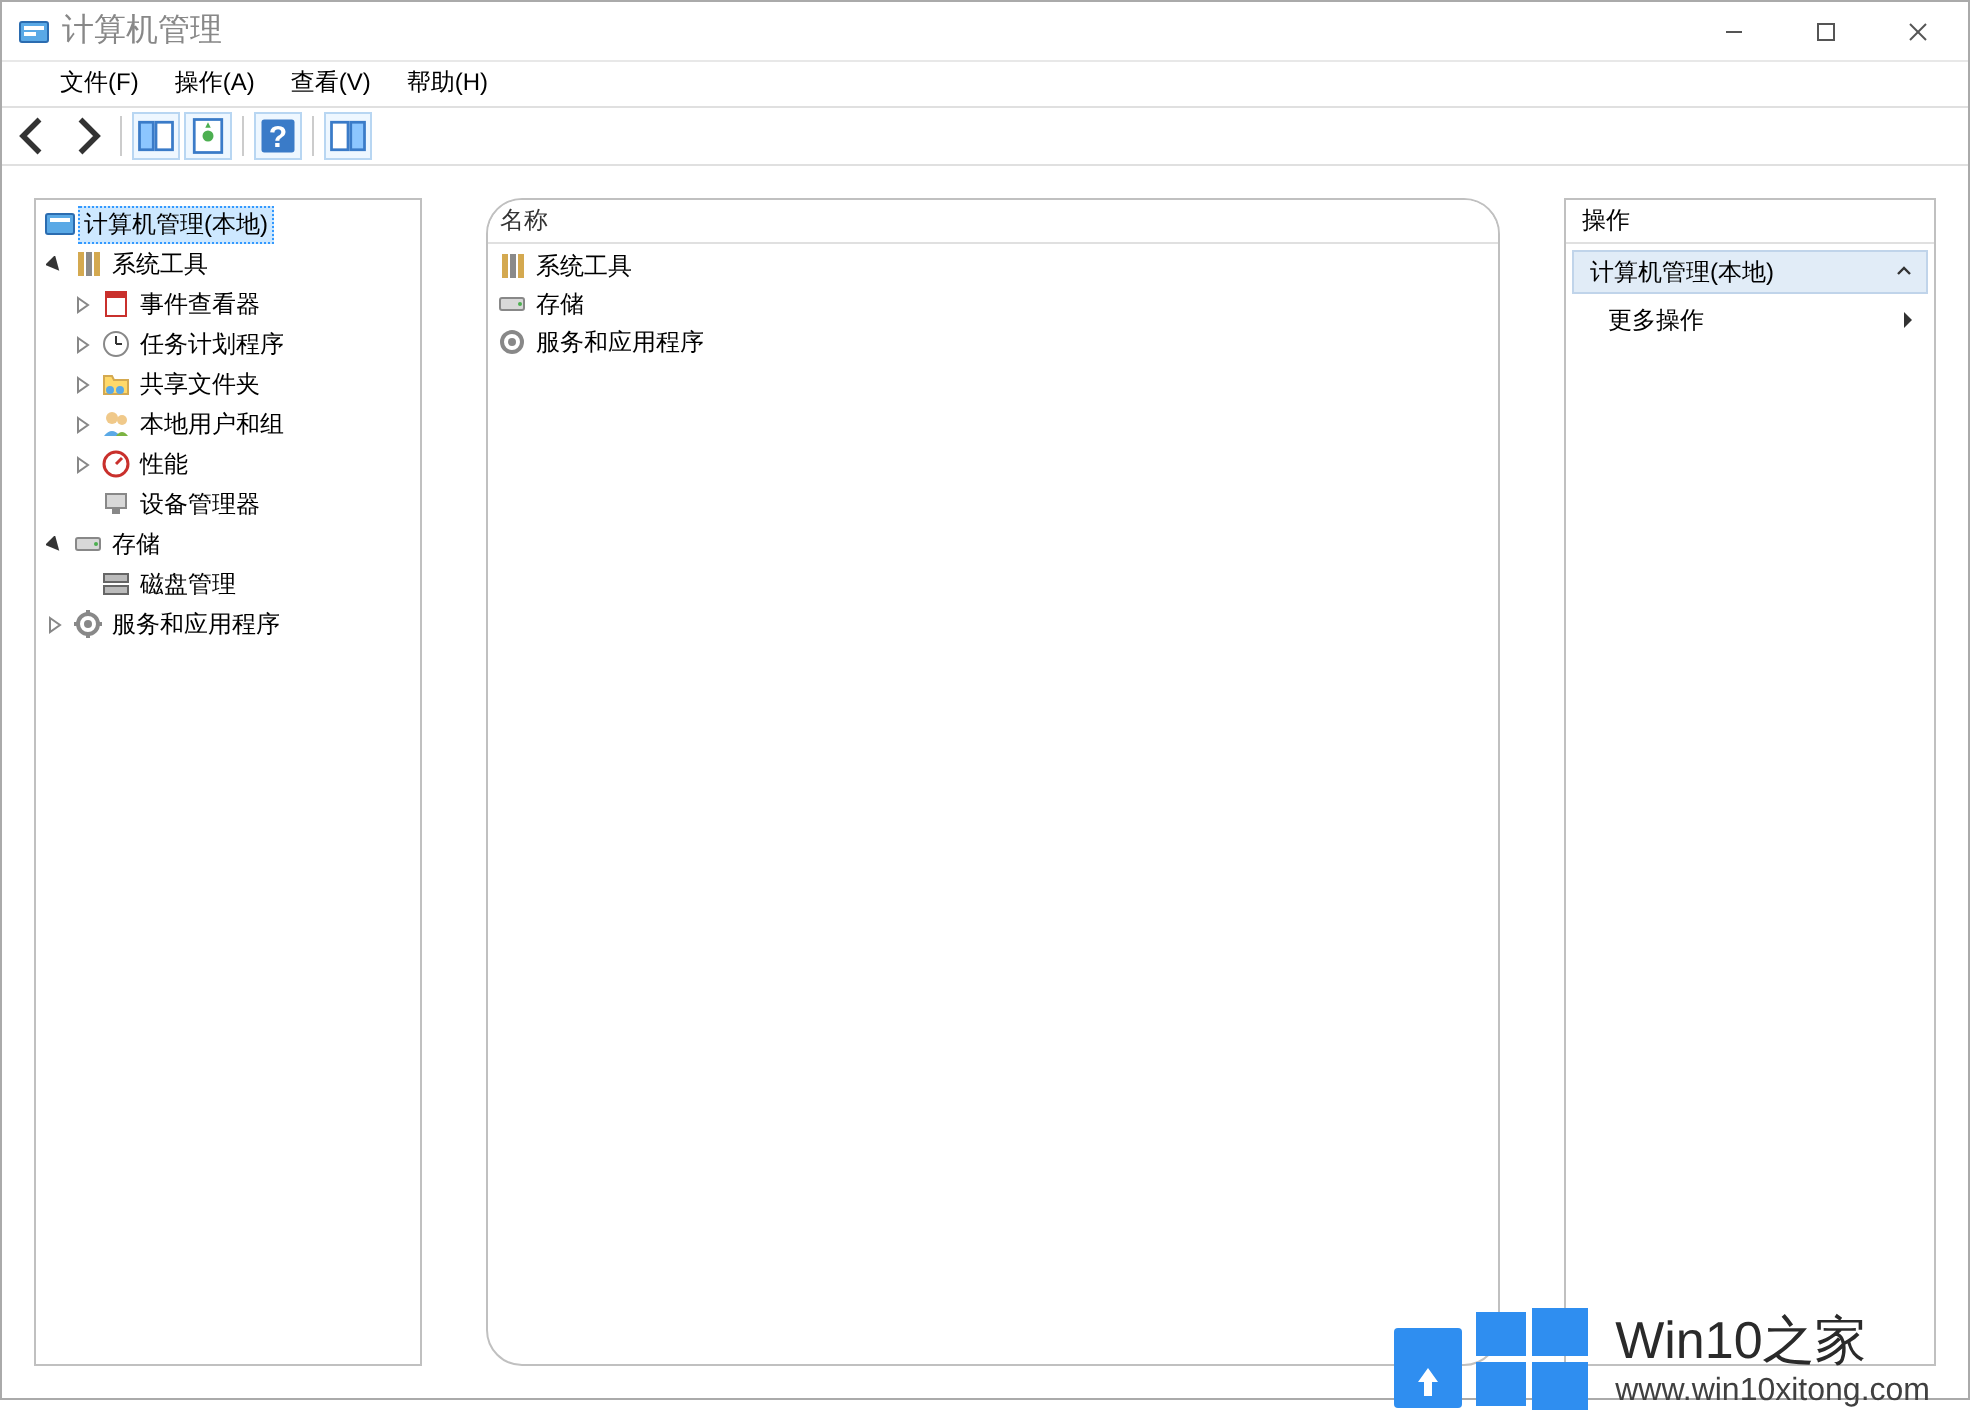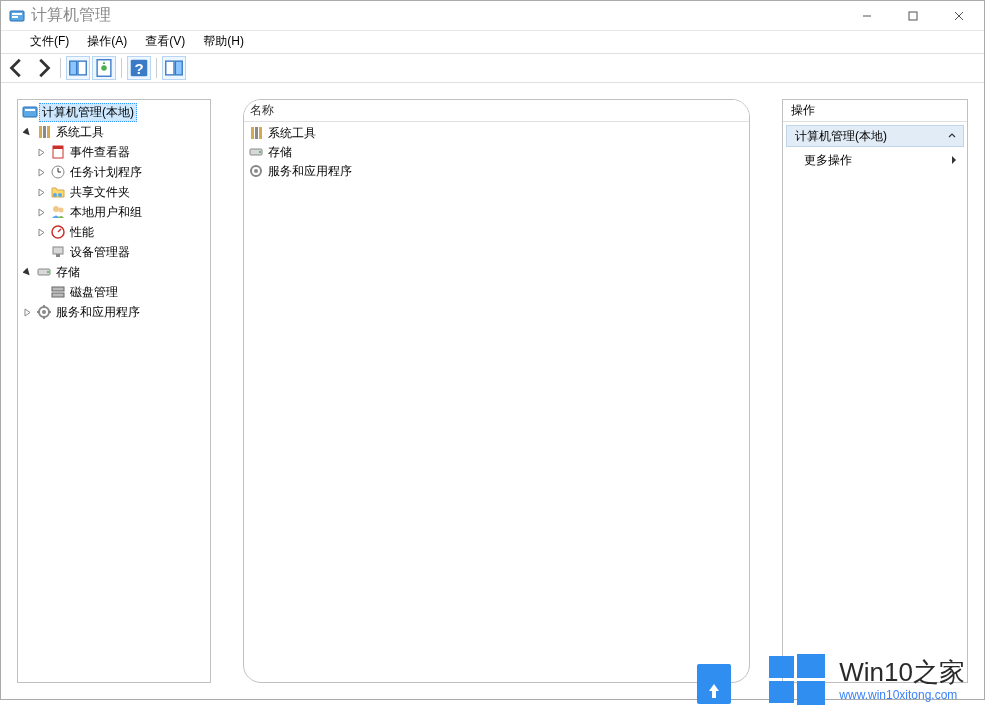--- a/index.html
+++ b/index.html
@@ -163,21 +163,21 @@
     
     .watermark {
       position: absolute;
       right: 20px; bottom: 6px;
       display: flex; align-items: center;
       gap: 12px;
     }
     .win-logo { width: 60px; height: 56px; }
     .wm-text { display: flex; flex-direction: column; line-height: 1.2; }
     .wm-big { font-size: 26px; color: #2a2a2a; }
-    .wm-url { font-size: 12px; color: #3b82f6; }
+    .wm-url { font-size: 16px; color: #404040; }
     
     .blue-badge {
       position: absolute;
       right: 254px; bottom: 10px;
       width: 34px; height: 40px;
       background: #2f8ef0;
       border-radius: 2px;
       display: flex; align-items: flex-end; justify-content: center;
       padding-bottom: 4px;
     }

